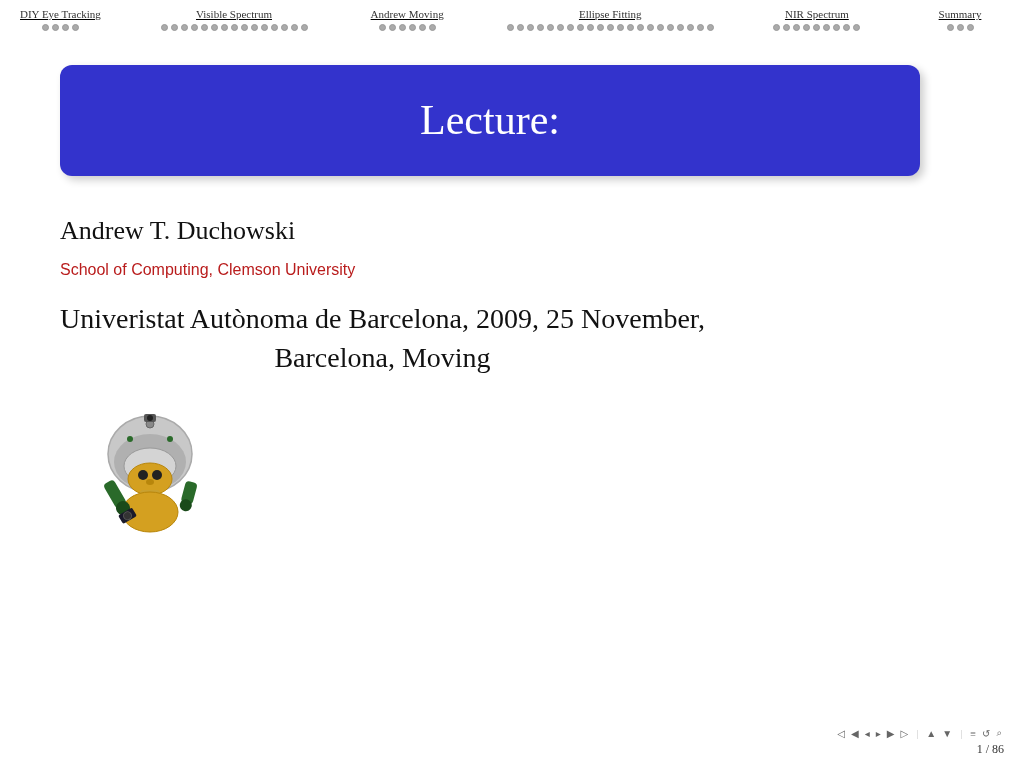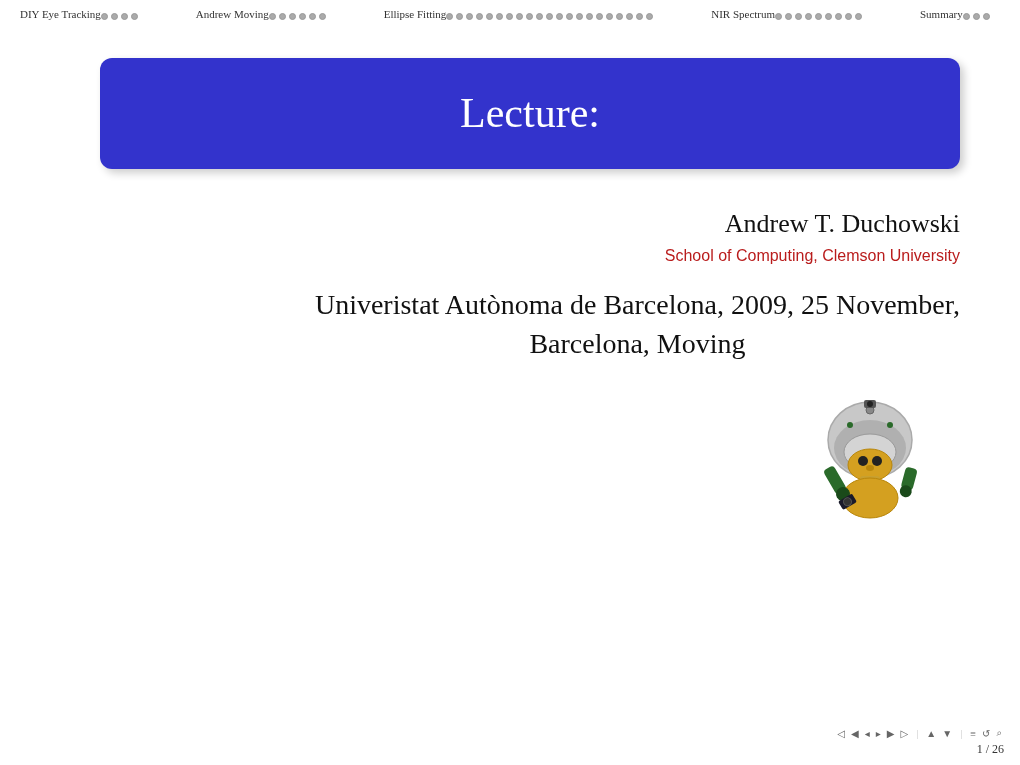--- a/index.html
+++ b/index.html
@@ -16,23 +16,24 @@
     .nav-bar {
       display: flex;
       justify-content: space-between;
       padding: 8px 20px 4px 20px;
       border-bottom: none;
       background: #fff;
     }
 
     .nav-section {
       display: flex;
-      flex-direction: row;
+      flex-direction: column;
       align-items: center;
       min-width: 80px;
+      text-decoration: underline;
     }
 
     .nav-title {
       font-size: 11px;
       color: #333;
       margin-bottom: 4px;
       white-space: nowrap;
     }
 
     .nav-dots {
@@ -45,21 +46,21 @@
       height: 7px;
       border-radius: 50%;
       background: #aaa;
       border: 1px solid #999;
     }
 
     
     .slide-content {
       display: flex;
       flex-direction: column;
-      align-items: flex-end;
+      align-items: flex-start;
       padding: 30px 60px 20px 60px;
       height: calc(765px - 65px);
     }
 
     
     .title-banner {
       background: #3333cc;
       border-radius: 12px;
       padding: 28px 60px;
       width: 860px;
@@ -73,21 +74,21 @@
       font-size: 42px;
       font-weight: normal;
       line-height: 1.3;
       font-family: Georgia, serif;
     }
 
     
     .author-name {
       font-size: 26px;
       color: #111;
-      margin-bottom: 8px;
+      margin-bottom: 15px;
       font-family: Georgia, serif;
     }
 
     .institution {
       font-size: 16px;
       color: #b91c1c;
       margin-bottom: 20px;
       font-family: 'Helvetica Neue', Arial, sans-serif;
       font-weight: normal;
     }
@@ -149,20 +150,40 @@
   <div class="nav-section">
     <span class="nav-title">DIY Eye Tracking</span>
     <div class="nav-dots">
       <div class="dot"></div>
       <div class="dot"></div>
       <div class="dot"></div>
       <div class="dot"></div>
     </div>
   </div>
 
+  <div class="nav-section">
+    <span class="nav-title">Visible Spectrum</span>
+    <div class="nav-dots">
+      <div class="dot"></div>
+      <div class="dot"></div>
+      <div class="dot"></div>
+      <div class="dot"></div>
+      <div class="dot"></div>
+      <div class="dot"></div>
+      <div class="dot"></div>
+      <div class="dot"></div>
+      <div class="dot"></div>
+      <div class="dot"></div>
+      <div class="dot"></div>
+      <div class="dot"></div>
+      <div class="dot"></div>
+      <div class="dot"></div>
+      <div class="dot"></div>
+    </div>
+  </div>
 
   <div class="nav-section">
     <span class="nav-title">Andrew Moving</span>
     <div class="nav-dots">
       <div class="dot"></div>
       <div class="dot"></div>
       <div class="dot"></div>
       <div class="dot"></div>
       <div class="dot"></div>
       <div class="dot"></div>
@@ -294,15 +315,15 @@
     <span class="nav-icon-btn">▲</span>
     <span class="nav-icon-btn">▼</span>
     <span style="margin: 0 4px; color:#ccc">|</span>
     <span class="nav-icon-btn">≡</span>
     <span class="nav-icon-btn">↺</span>
     <span class="nav-icon-btn">⌕</span>
   </div>
   <div class="slide-num">
     <span>1</span>
     <span>/</span>
-    <span>26</span>
+    <span>86</span>
   </div>
 </div>
 
 </body></html>

